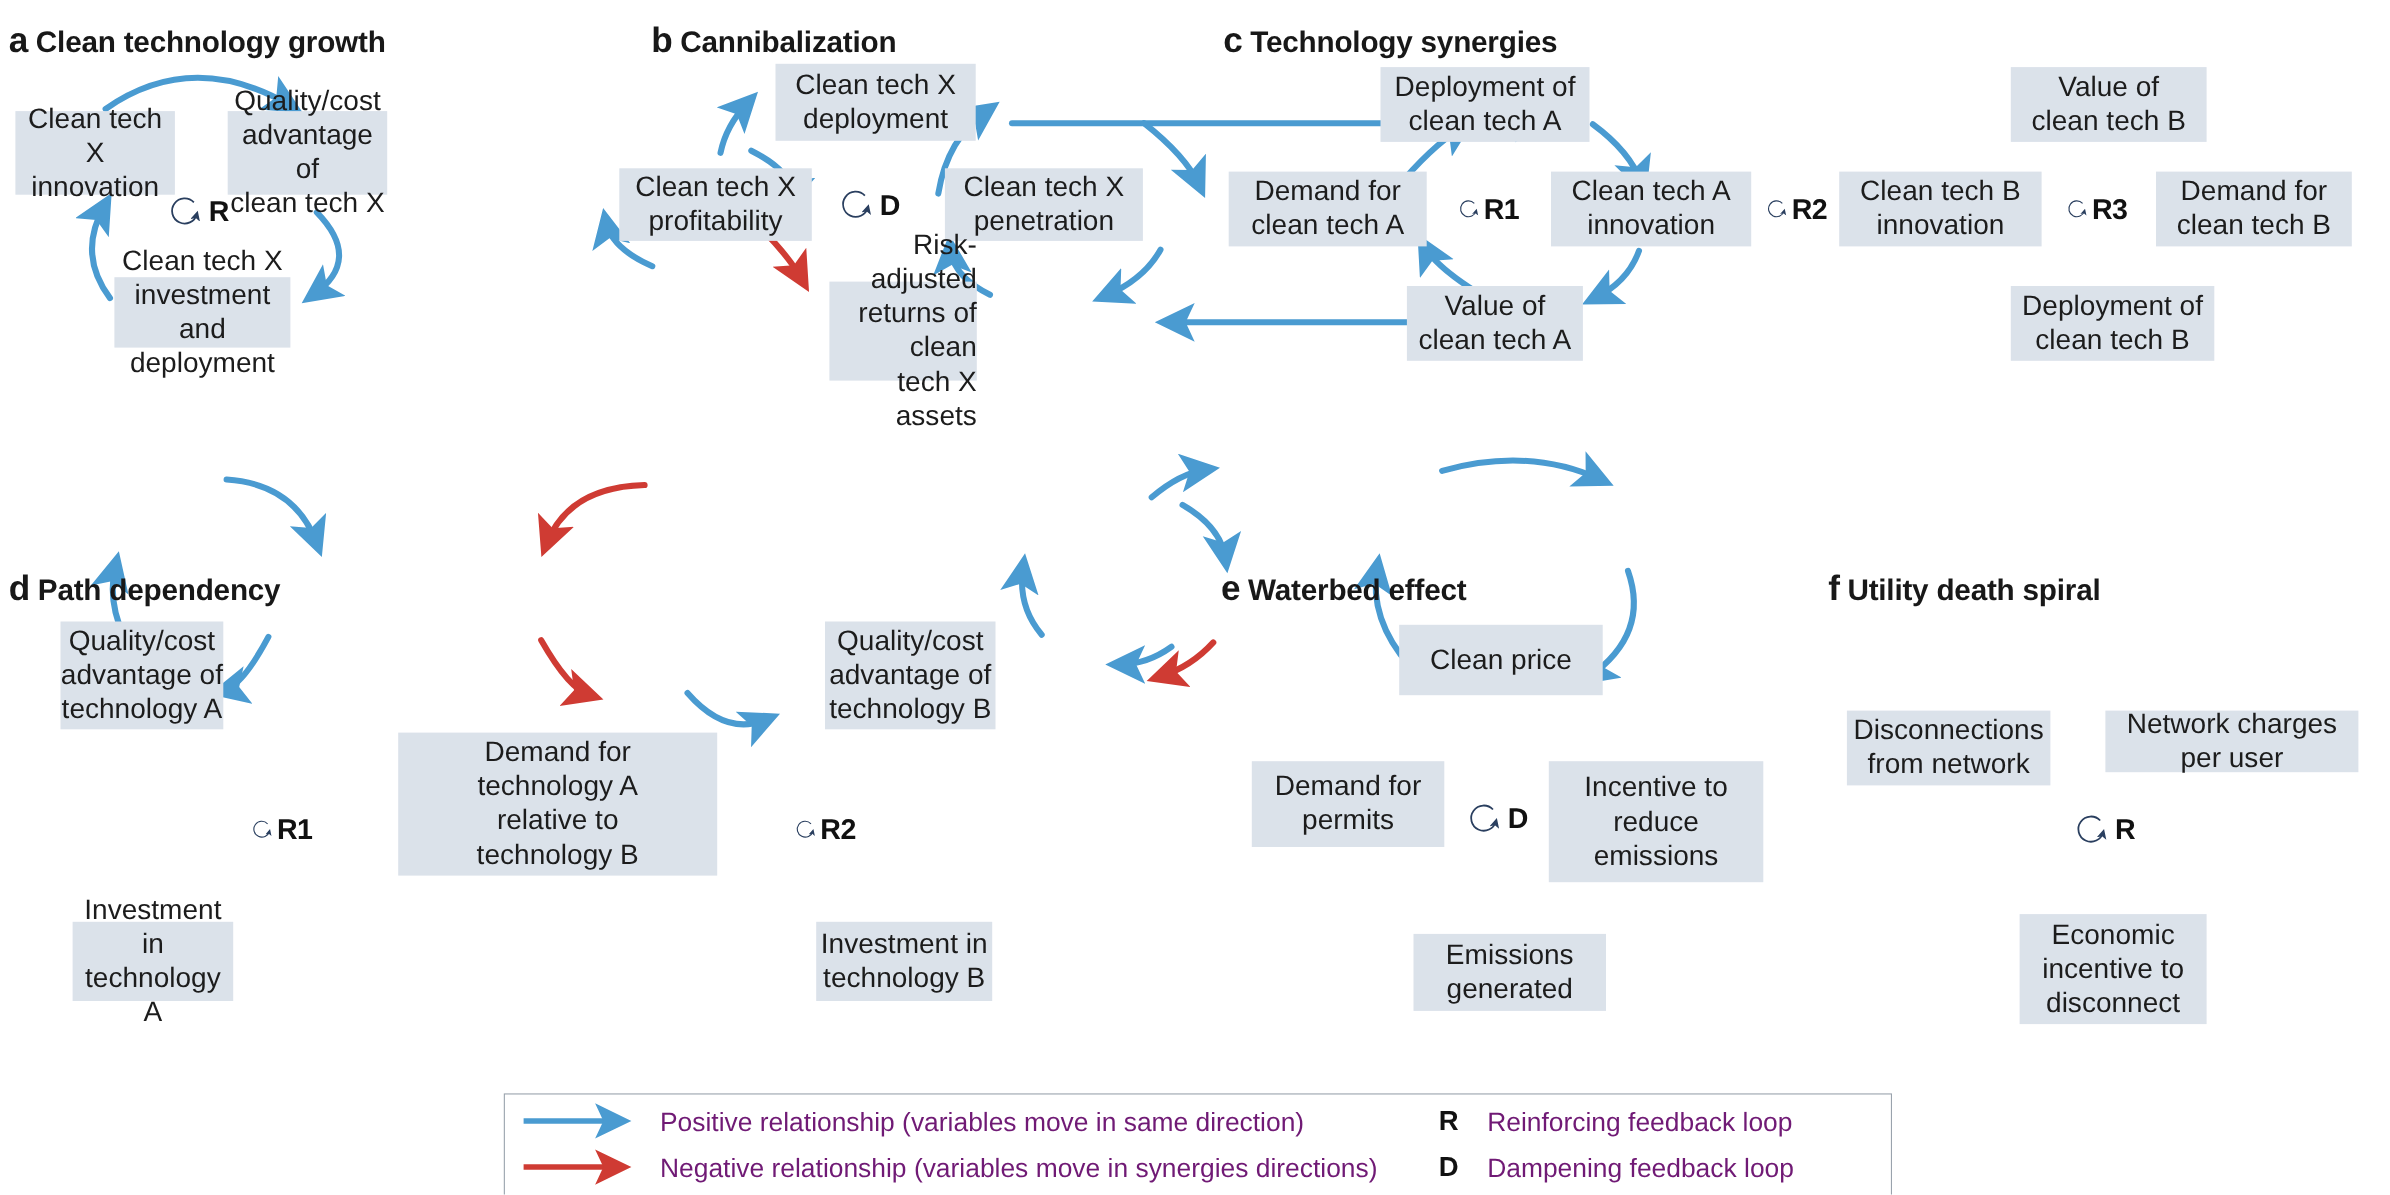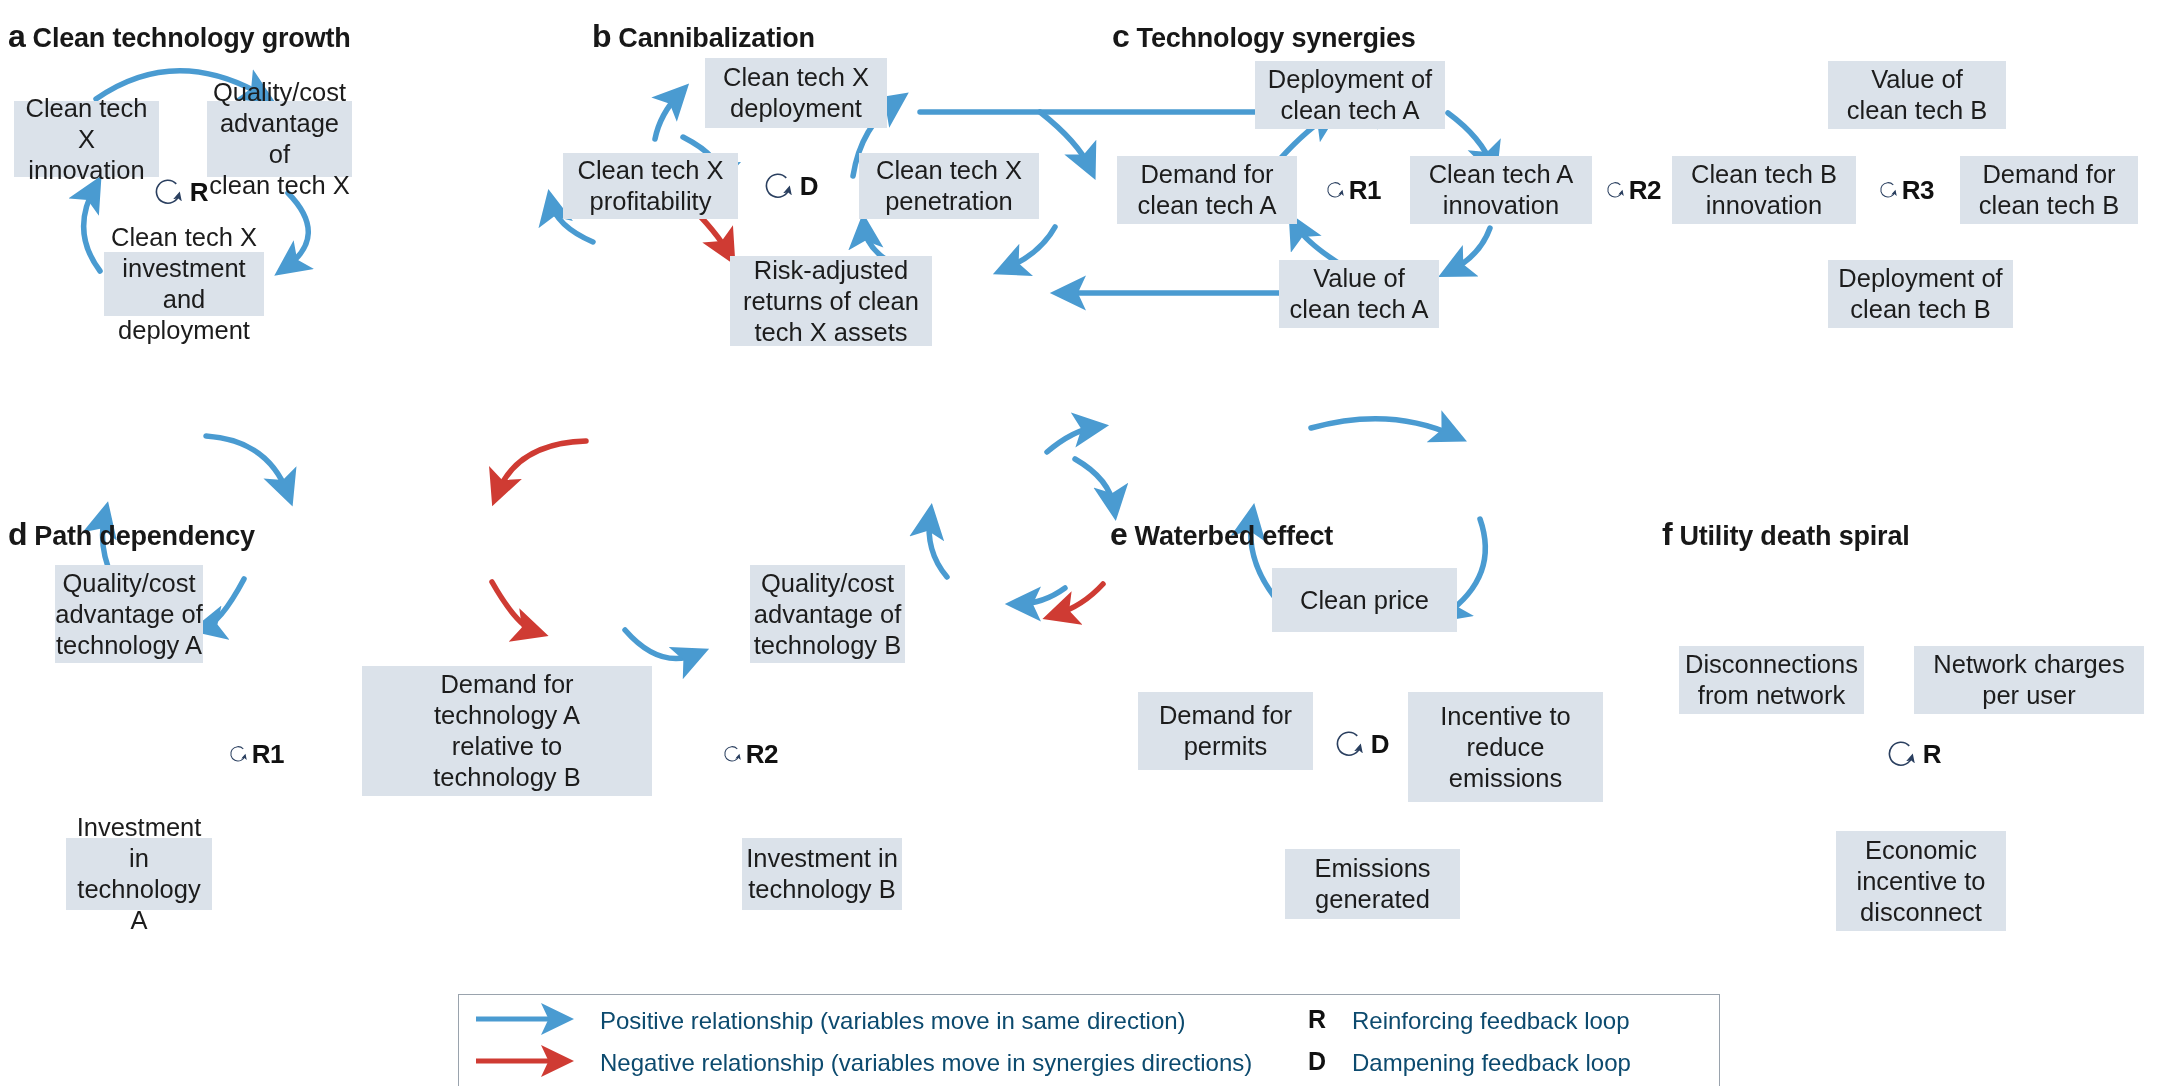--- a/index.html
+++ b/index.html
@@ -6,21 +6,21 @@
   body{width:2173px;height:1086px;position:relative;font-family:"Liberation Sans",sans-serif;color:#1a1a1a;overflow:hidden;}
   .fig{position:absolute;left:0;top:0;width:2173px;height:1086px;margin-top:16px;}
   .ptitle{position:absolute;white-space:nowrap;font-weight:bold;font-size:27px;letter-spacing:-0.2px;color:#181818;}
   .ptitle .lt{font-size:32px;font-weight:bold;margin-right:7px;}
   .box{position:absolute;background:#dbe2ea;color:#1c1c1c;font-size:25.5px;line-height:31px;
        display:flex;align-items:center;justify-content:center;text-align:center;font-weight:400;}
   .loop{position:absolute;width:56px;height:56px;display:flex;align-items:center;justify-content:center;}
   .loop span{font-size:26px;font-weight:bold;color:#111;position:relative;z-index:2;letter-spacing:-0.5px;}
   svg.edges{position:absolute;left:0;top:0;width:2173px;height:1086px;pointer-events:none;}
   .legend{position:absolute;border:1.6px solid #9aa3ad;background:#fff;}
-  .legrow{position:absolute;font-size:24px;color:#0c4a6e;white-space:nowrap;}
+  .legrow{position:absolute;font-size:24px;color:#701a75;white-space:nowrap;}
   .legbold{position:absolute;font-size:25px;font-weight:bold;color:#111;}
 </style>
 </head>
 <body>
 
 <div class="fig">
 
   <svg class="edges" viewBox="0 0 2173 1086">
     <defs>
       <marker id="ahB" markerWidth="7" markerHeight="7" refX="4.2" refY="3.2" orient="auto">
@@ -102,21 +102,21 @@
 
   <div class="ptitle" style="left:592px;top:2px;">
     <span class="lt">b</span><span>Cannibalization</span>
   </div>
   <div class="box" style="left:705px;top:42px;width:182px;height:70px;">
       <span>Clean tech X<br>deployment</span>
     </div>
   <div class="box" style="left:859px;top:137px;width:180px;height:66px;">
       <span>Clean tech X<br>penetration</span>
     </div>
-  <div class="box" style="left:730px;top:240px;width:202px;height:90px;">
+  <div class="box" style="left:754px;top:240px;width:134px;height:90px;text-align:right;">
       <span>Risk-adjusted<br>returns of clean<br>tech X assets</span>
     </div>
   <div class="box" style="left:563px;top:137px;width:175px;height:66px;">
       <span>Clean tech X<br>profitability</span>
     </div>
   <div class="loop" style="left:762px;top:142px;">
     <svg width="56" height="56" viewBox="0 0 56 56">
       <path d="M36,16 A17,17 0 1 0 40,32" fill="none" stroke="#2a3f5f" stroke-width="2.4" marker-end="url(#ahL)"></path>
     </svg>
     <span>D</span>
@@ -220,21 +220,21 @@
       </svg>
     <span>D</span>
   </div>
 
   <div class="ptitle" style="left:1662px;top:500px;">
     <span class="lt">f</span><span>Utility death spiral</span>
   </div>
   <div class="box" style="left:1679px;top:630px;width:185px;height:68px;">
       <span>Disconnections<br>from network</span>
     </div>
-  <div class="box" style="left:1914px;top:630px;width:230px;height:68px;">
+  <div class="box" style="left:1914px;top:630px;width:230px;height:56px;">
       <span>Network charges<br>per user</span>
     </div>
   <div class="box" style="left:1836px;top:815px;width:170px;height:100px;">
       <span>Economic<br>incentive to<br>disconnect</span>
     </div>
   <div class="loop" style="left:1885px;top:710px;">
     <svg width="56" height="56" viewBox="0 0 56 56">
         <path d="M36,16 A17,17 0 1 0 40,32" fill="none" stroke="#2a3f5f" stroke-width="2.4" marker-end="url(#ahL)"></path>
       </svg>
     <span>R</span>

